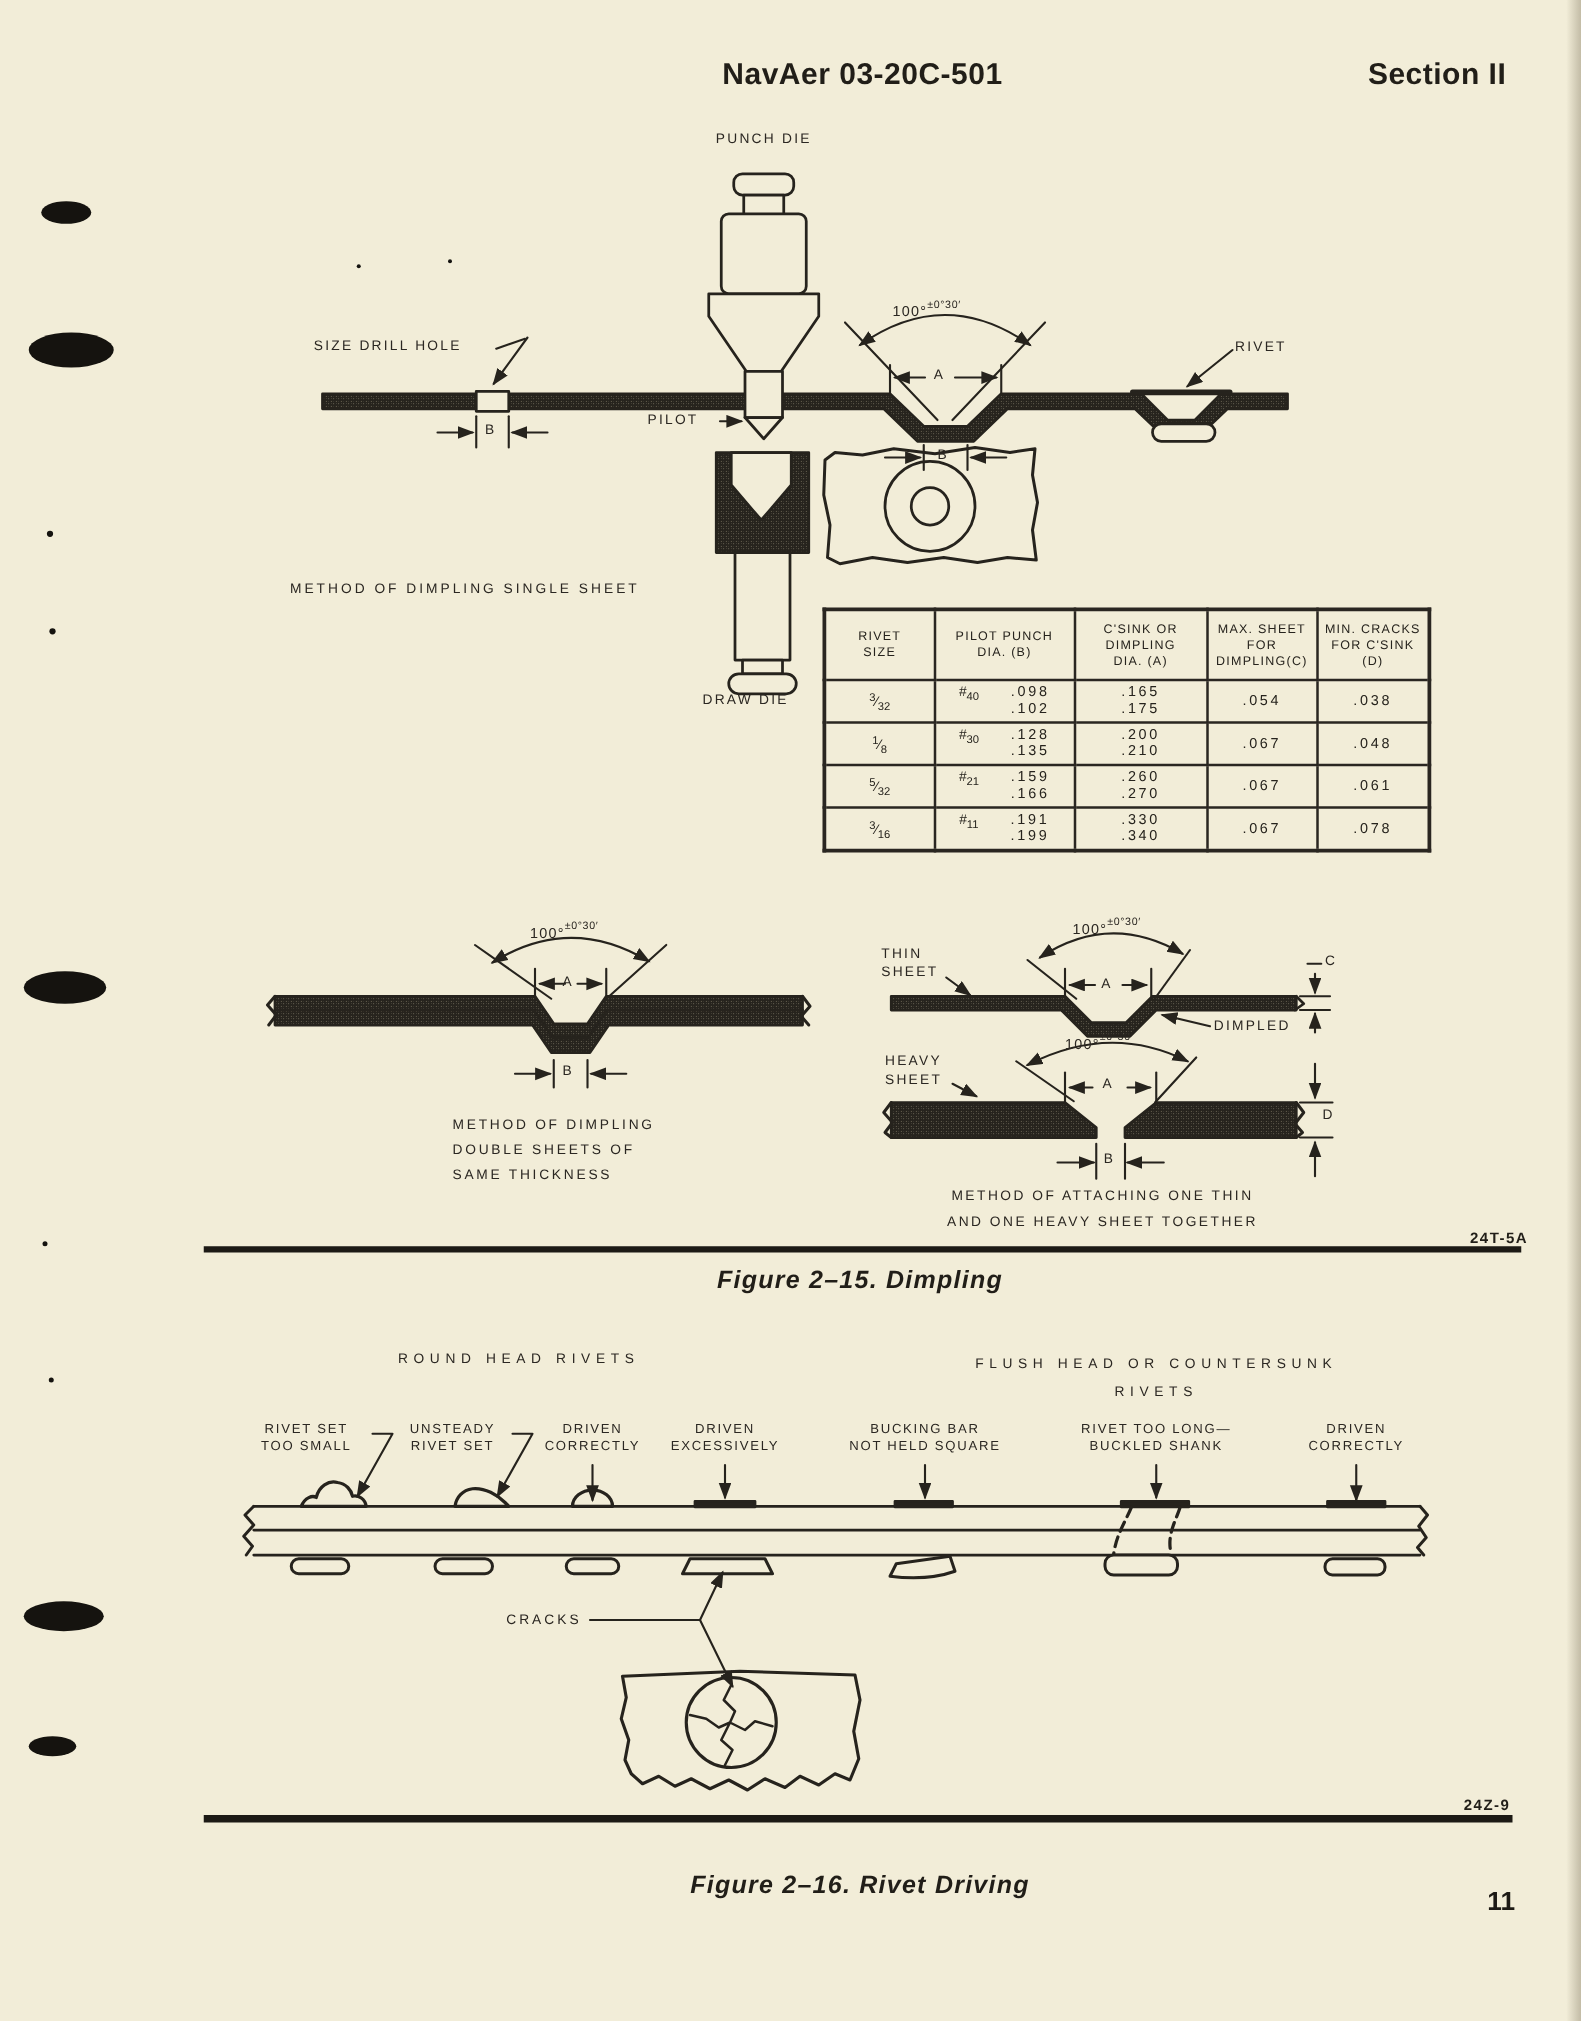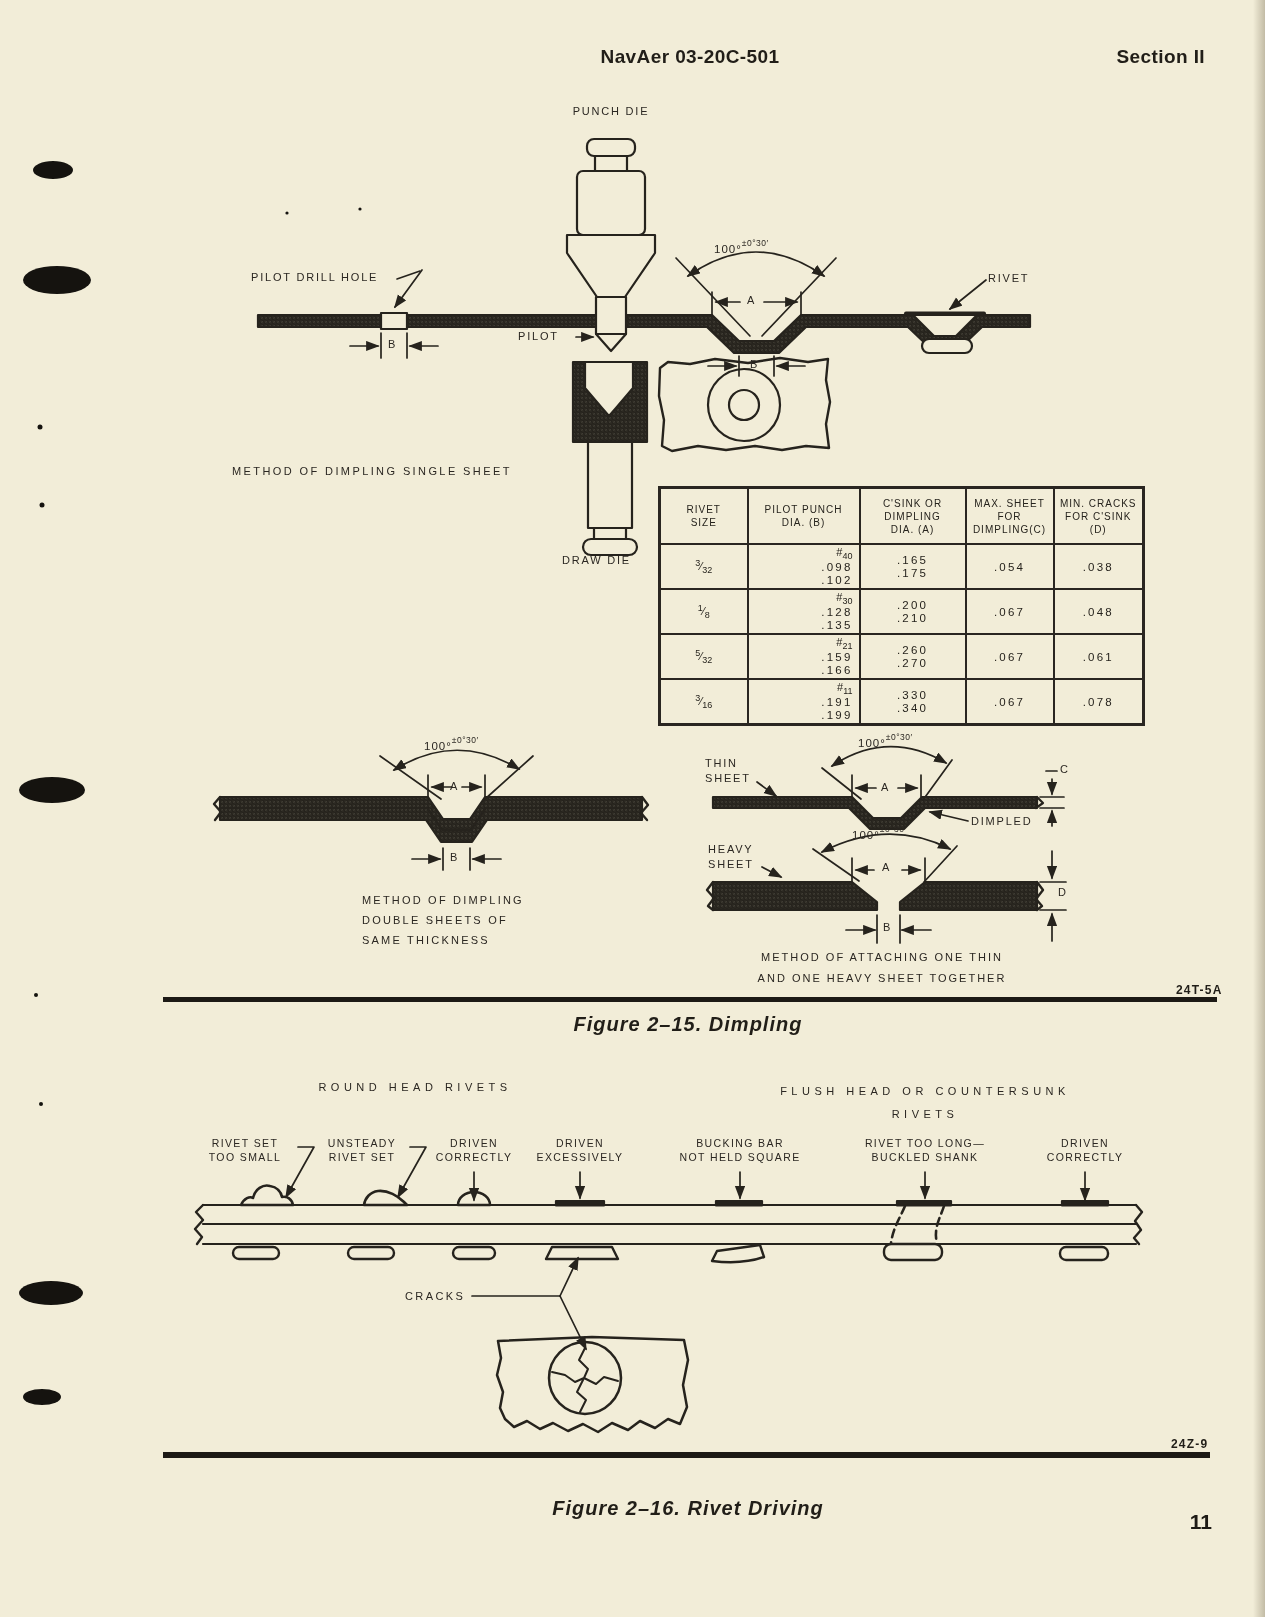--- a/index.html
+++ b/index.html
@@ -4,21 +4,21 @@
 <style>
   html,body{margin:0;padding:0;background:#8a8274;}
   .page{position:relative;width:1265px;height:1617px;background:#f2edd8;
         font-family:"Liberation Sans",sans-serif;color:#26231d;overflow:hidden;}
   .page:after{content:"";position:absolute;top:0;right:0;width:12px;height:100%;
         background:linear-gradient(to left,rgba(70,58,34,.28),rgba(70,58,34,0));pointer-events:none;}
   .abs{position:absolute;}
   .lbl{position:absolute;font-size:11px;letter-spacing:1.8px;line-height:15px;
        white-space:pre-line;color:#2b2722;}
   .ctr{text-align:center;}
-  .hdr{position:absolute;font-weight:bold;font-size:19px;letter-spacing:.4px;color:#211e18;}
+  .hdr{position:absolute;font-weight:bold;font-size:24px;letter-spacing:.4px;color:#211e18;}
   .cap{position:absolute;font-weight:bold;font-style:italic;font-size:20px;
        letter-spacing:1px;color:#211e18;}
   .code{position:absolute;font-size:12px;font-weight:bold;letter-spacing:1.2px;color:#211e18;}
   .rule{position:absolute;background:#1d1a15;}
   .dim{position:absolute;font-size:11px;letter-spacing:1px;color:#2b2722;}
   .ang{position:absolute;font-size:11.5px;letter-spacing:1px;color:#2b2722;white-space:nowrap;}
   .ang .sup{font-size:8.5px;vertical-align:7px;letter-spacing:.5px;}
   .pgnum{position:absolute;font-weight:bold;font-size:21px;color:#1d1a15;}
   .wide{letter-spacing:4.5px;}
   .cond{font-size:10.5px;letter-spacing:1.4px;line-height:14px;}
@@ -29,21 +29,21 @@
   table.riv th,table.riv td{border:2px solid #2a2621;padding:1px 2px;text-align:center;vertical-align:middle;}
   table.riv{border:3px solid #2a2621;}
   table.riv th{font-size:10px;font-weight:normal;letter-spacing:1px;line-height:13px;
                white-space:pre-line;height:52px;}
   table.riv td{font-size:11.5px;letter-spacing:2.2px;height:30px;}
   table.riv td .st{white-space:pre-line;line-height:13px;display:inline-block;}
   table.riv sup{font-size:9px;vertical-align:4px;letter-spacing:0;}
   table.riv sub{font-size:9px;vertical-align:-3px;letter-spacing:0;}
   table.riv .sl{font-size:11px;letter-spacing:0;}
   table.riv .hsh{font-size:11px;letter-spacing:0;}
-  table.riv .dcell{display:flex;align-items:flex-end;justify-content:space-around;padding:0 4px;flex-direction:column;}
+  table.riv .dcell{display:flex;align-items:flex-start;justify-content:space-around;padding:0 4px;}
 </style>
 </head>
 <body>
 
 <div class="page">
 
   <svg class="abs" style="left:0;top:0" width="1265" height="1617" viewBox="0 0 1265 1617" fill="none" stroke="#26231d" stroke-width="2.2" stroke-linejoin="round" stroke-linecap="round">
     <defs>
       <pattern id="stip" width="4" height="4" patternUnits="userSpaceOnUse">
         <rect width="4" height="4" fill="#d2cdb3"></rect>
@@ -238,21 +238,21 @@
       <line x1="472" y1="1296" x2="560" y2="1296"></line>
       <line x1="560" y1="1296" x2="578" y2="1258" marker-end="url(#ar)"></line>
       <line x1="560" y1="1296" x2="586" y2="1349" marker-end="url(#ar)"></line>
     </g>
   </svg>
 
   <div class="hdr" style="left:560px;top:46px;width:260px;text-align:center;">NavAer 03-20C-501</div>
   <div class="hdr" style="left:1085px;top:46px;width:120px;text-align:right;">Section II</div>
 
   <div class="lbl ctr" style="left:550px;top:104px;width:122px;">PUNCH DIE</div>
-  <div class="lbl" style="left:251px;top:270px;width:170px;">PILOT DRILL HOLE</div>
+  <div class="lbl" style="left:251px;top:270px;width:170px;">SIZE DRILL HOLE</div>
   <div class="lbl" style="left:518px;top:329px;">PILOT</div>
   <div class="lbl" style="left:988px;top:271px;">RIVET</div>
   <div class="lbl" style="left:232px;top:464px;width:320px;letter-spacing:2.4px;">METHOD OF DIMPLING SINGLE SHEET</div>
   <div class="lbl" style="left:562px;top:553px;">DRAW DIE</div>
 
   <div class="ang" style="left:714px;top:238px;">
     <span>100°</span><span class="sup">±0°30′</span>
   </div>
   <div class="dim" style="left:747px;top:294px;">A</div>
   <div class="dim" style="left:750px;top:358px;">B</div>

